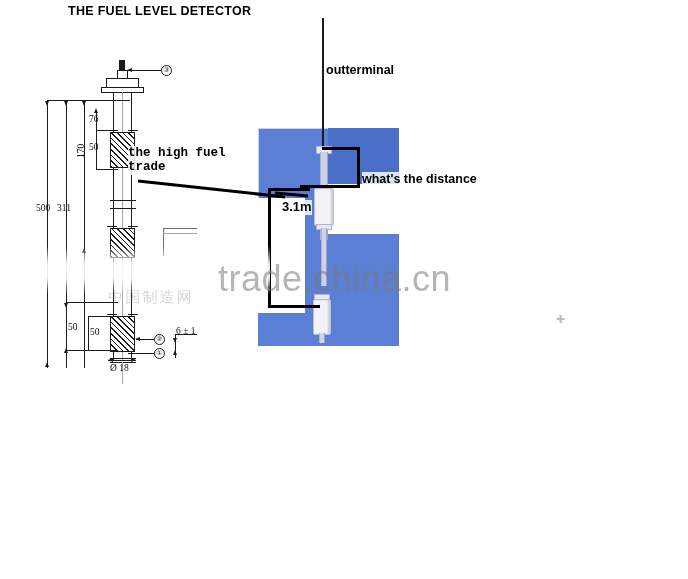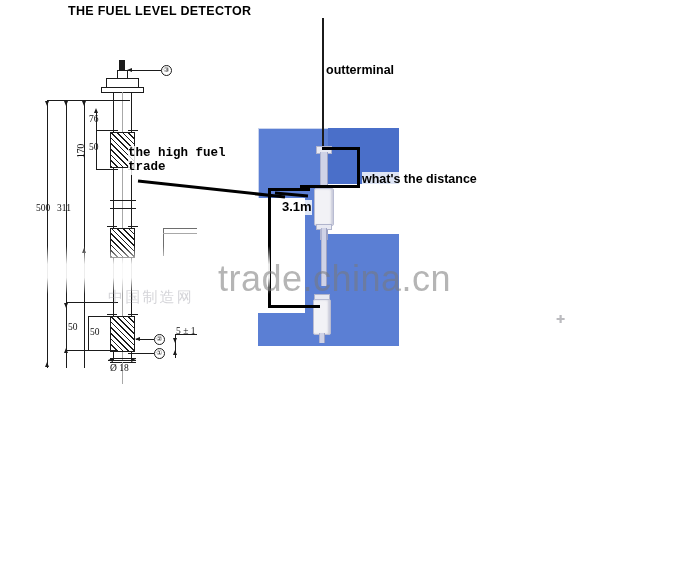--- a/index.html
+++ b/index.html
@@ -228,21 +228,21 @@
 
     <div class="ln" style="left:108px;top:360px;width:28px;height:1px;"></div>
     <div class="arrow-l" style="left:108px;top:358px;"></div>
     <div class="arrow-r" style="left:131px;top:358px;"></div>
     <div class="dimtxt" style="left:110px;top:363px;">Ø 18</div>
 
     <div class="ln" style="left:175px;top:334px;width:22px;height:1px;"></div>
     <div class="ln" style="left:175px;top:334px;width:1px;height:24px;"></div>
     <div class="arrow-dn" style="left:173px;top:338px;"></div>
     <div class="arrow-up" style="left:173px;top:350px;"></div>
-    <div class="dimtxt" style="left:176px;top:326px;">5 ± 1</div>
+    <div class="dimtxt" style="left:176px;top:326px;">6 ± 1</div>
 
     <div class="ln" style="left:136px;top:339px;width:18px;height:1px;"></div>
     <div class="arrow-l" style="left:135px;top:337px;"></div>
     <div class="callout" style="left:154px;top:334px;">②</div>
 
     <div class="ln" style="left:128px;top:353px;width:26px;height:1px;"></div>
     <div class="callout" style="left:154px;top:348px;">①</div>
 
     <div class="ln faint" style="left:163px;top:228px;width:34px;height:1px;"></div>
     <div class="ln faint" style="left:163px;top:228px;width:1px;height:28px;"></div>

